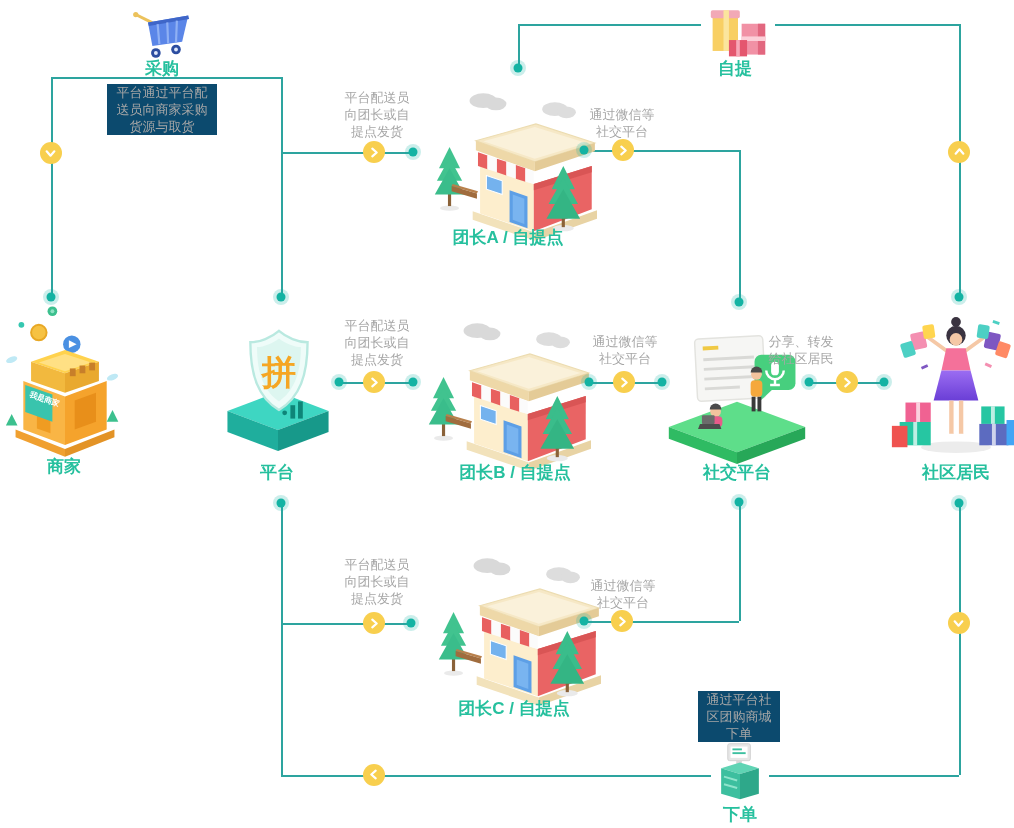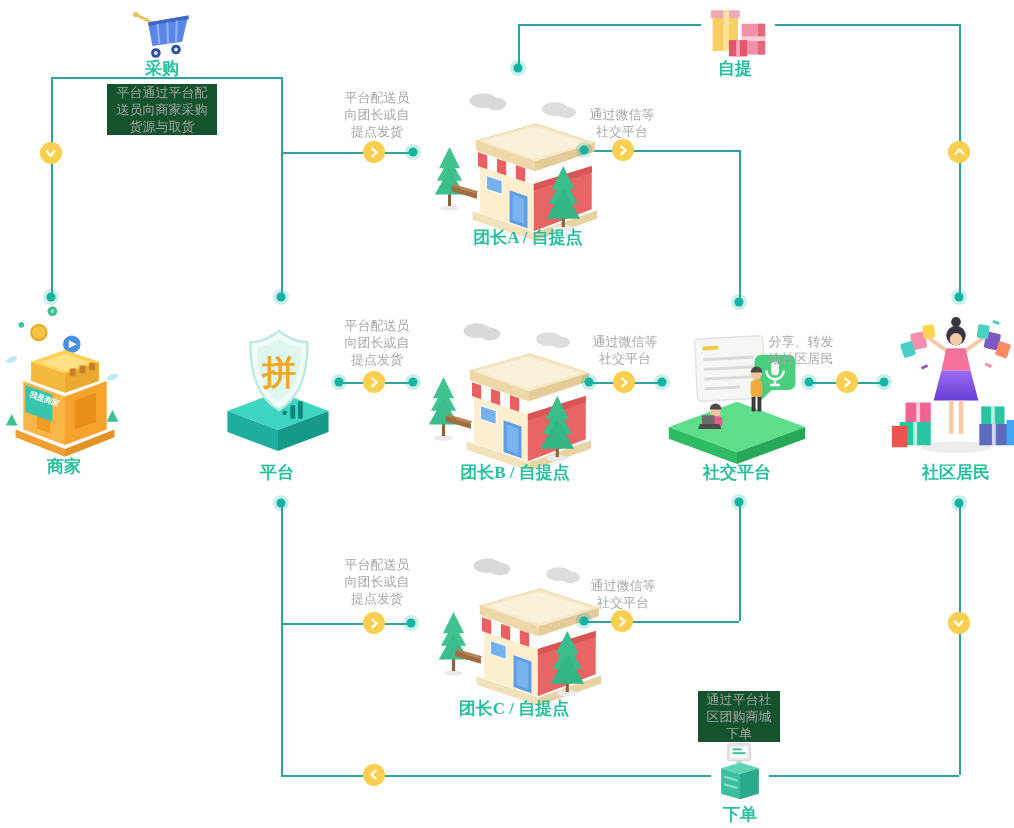--- a/index.html
+++ b/index.html
@@ -10,24 +10,24 @@
   .vline{width:1.5px;}
   .dot{position:absolute;width:9px;height:9px;border-radius:50%;background:#14b3a3;
        box-shadow:0 0 0 3.5px rgba(20,179,163,0.22);transform:translate(-50%,-50%);z-index:3;}
   .chev{position:absolute;width:22px;height:22px;border-radius:50%;background:#f8cf4e;
         display:flex;align-items:center;justify-content:center;z-index:3;}
   .chev.right{transform:translate(-50%,-50%);}
   .chev.down {transform:translate(-50%,-50%) rotate(90deg);}
   .chev.up   {transform:translate(-50%,-50%) rotate(-90deg);}
   .chev.left {transform:translate(-50%,-50%) rotate(180deg);}
   .node-title{position:absolute;transform:translateX(-50%);color:#26c09e;font-size:17px;
-        font-weight:bold;white-space:nowrap;z-index:4;text-align:center;font-family:Liberation Serif, serif;}
+        font-weight:bold;white-space:nowrap;z-index:4;text-align:center;}
   .txt{position:absolute;transform:translateX(-50%);color:#a6a6a6;font-size:13px;
         line-height:17px;text-align:center;white-space:pre-line;z-index:2;}
-  .txt.bg{background:#14532d;padding:0 4px;}
+  .txt.bg{background:#0c4a6e;padding:0 4px;}
   .icon{position:absolute;z-index:2;}
   .icon.bg{background:#fff;}
   .icon svg{display:block;width:100%;height:100%;}
 </style>
 </head>
 <body>
 
 <svg width="0" height="0" style="position:absolute" aria-hidden="true">
 <defs>
   <g id="store-g">
@@ -241,21 +241,21 @@
       <text x="66" y="70" text-anchor="middle" font-size="36" font-weight="bold" fill="#f5a623">拼</text>
     </svg>
   </div>
   <div class="node-title" style="left:277px;top:461px">平台</div>
 
   <div class="icon" style="left:428px;top:86px;width:180px;height:158px">
     <svg viewBox="0 0 170 150">
         <use href="#store-g"></use>
       </svg>
   </div>
-  <div class="node-title" style="left:528px;top:226px">团长A / 自提点</div>
+  <div class="node-title" style="left:508px;top:226px">团长A / 自提点</div>
 
   <div class="icon" style="left:422px;top:316px;width:180px;height:158px">
     <svg viewBox="0 0 170 150">
         <use href="#store-g"></use>
       </svg>
   </div>
   <div class="node-title" style="left:515px;top:461px">团长B / 自提点</div>
 
   <div class="icon" style="left:432px;top:551px;width:180px;height:158px">
     <svg viewBox="0 0 170 150">

